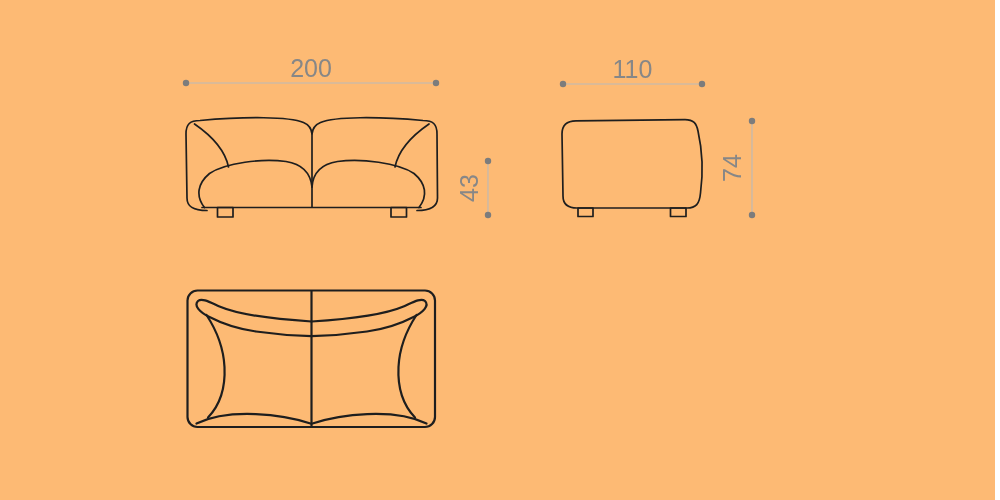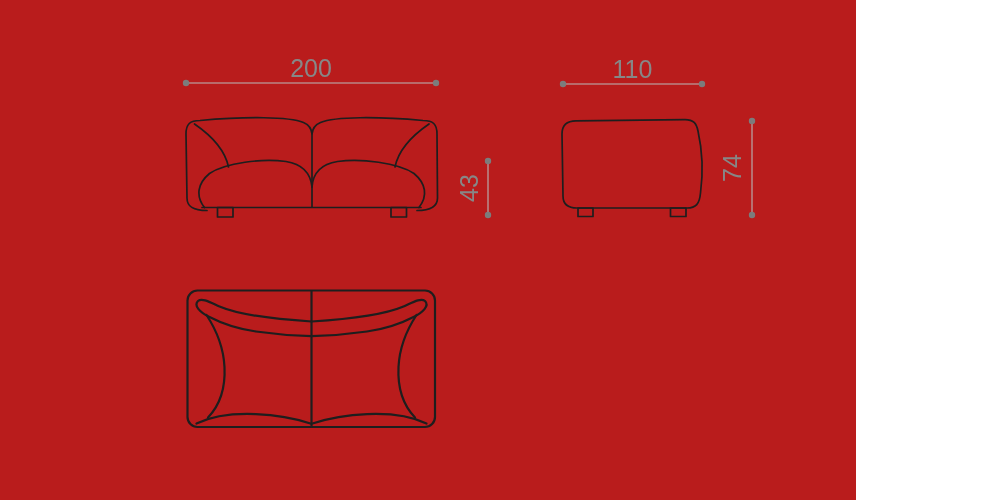--- a/index.html
+++ b/index.html
@@ -2,23 +2,23 @@
 <html><head>
 <meta charset="utf-8">
 <style>
   html, body {
     margin: 0;
     padding: 0;
     background: #ffffff;
   }
   .canvas {
     position: relative;
-    width: 856px;
+    width: 995px;
     height: 500px;
-    background: #b91c1c;
+    background: #fdba74;
     overflow: hidden;
   }
   svg { display: block; }
   .art {
     fill: none;
     stroke-width: 1.7;
     stroke-linecap: round;
     stroke-linejoin: round;
   }
   .art-thick {

